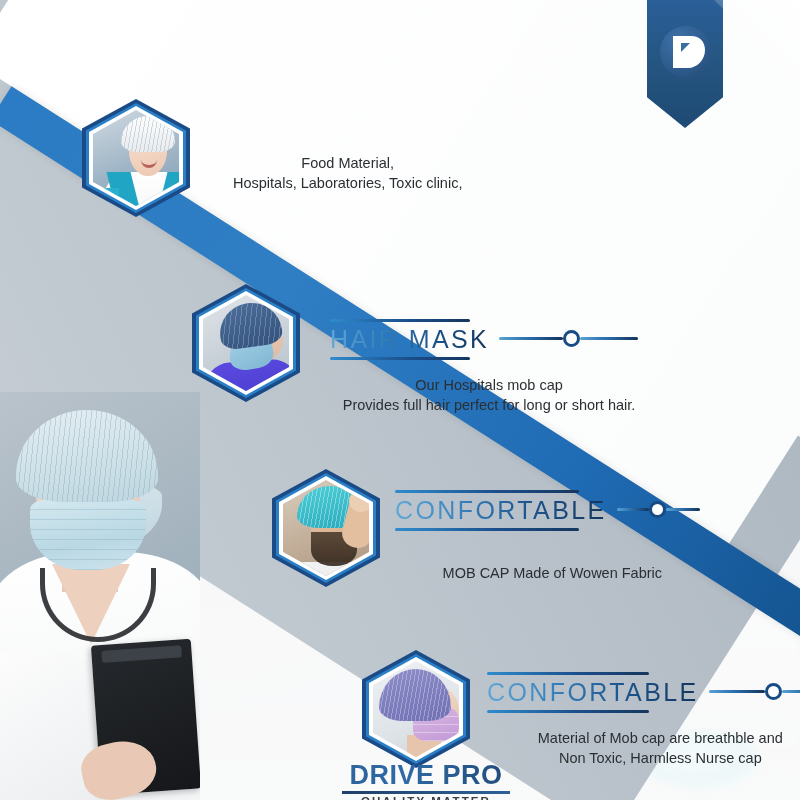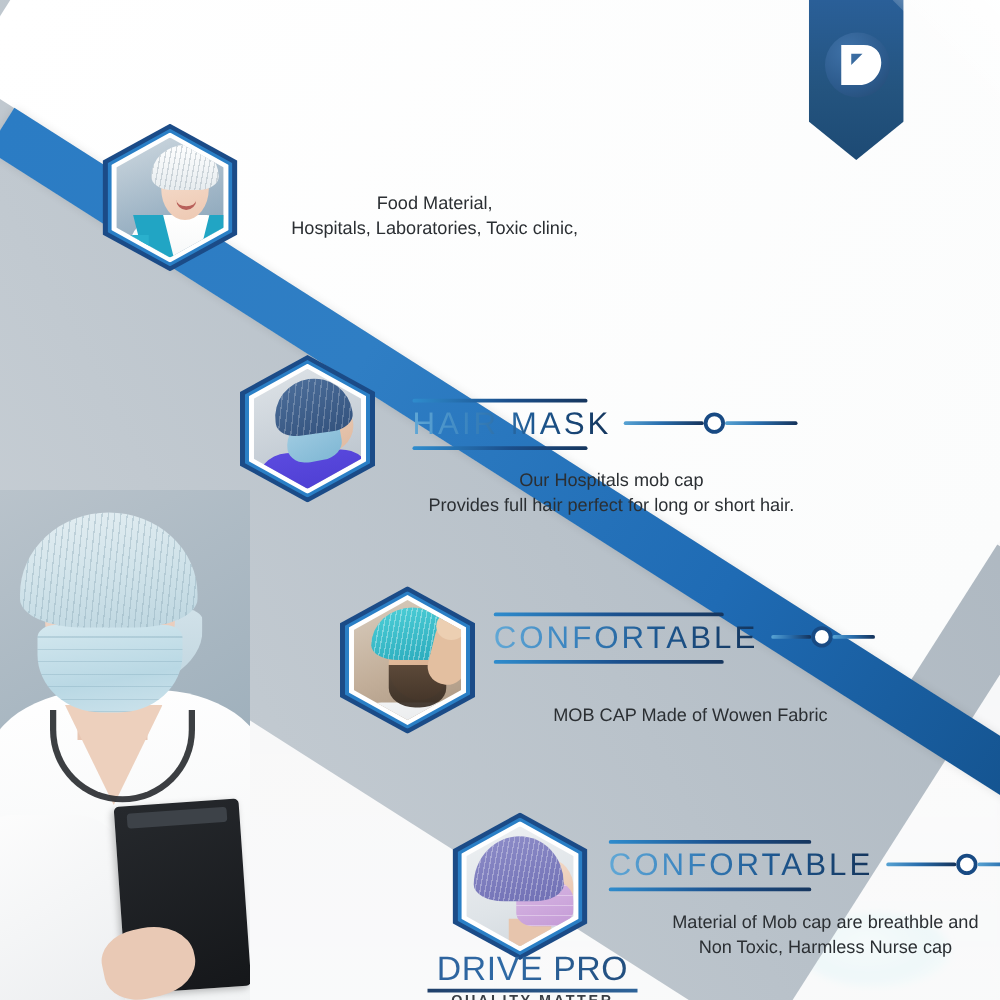--- a/index.html
+++ b/index.html
@@ -256,21 +256,21 @@
   .shield-d{position:absolute;left:660px;top:26px;width:52px;height:52px;}
   .corner-fold{
     position:absolute;right:0;top:0;width:86px;height:86px;
     background:linear-gradient(225deg,rgba(255,255,255,.85),rgba(255,255,255,0) 62%);
     clip-path:polygon(100% 0,100% 100%,0 0);
   }
 
   
   .brand{position:absolute;left:316px;top:762px;width:220px;text-align:center;}
   .brand-name{
-    font-size:27px;font-weight:400;letter-spacing:.5px;line-height:1;
+    font-size:27px;font-weight:700;letter-spacing:.5px;line-height:1;
     background:linear-gradient(90deg,#2c5f99 0%,#2f6aa5 40%,#1d4470 100%);
     -webkit-background-clip:text;background-clip:text;color:transparent;
   }
   .brand-underline{height:3px;width:168px;margin:2px auto 1px;background:linear-gradient(90deg,#20406a,#2d6399);}
   .brand-tag{font-size:11.5px;letter-spacing:2.1px;color:#3a3f45;font-weight:600;}
 </style>
 </head>
 <body>
 
 <div id="poster">

